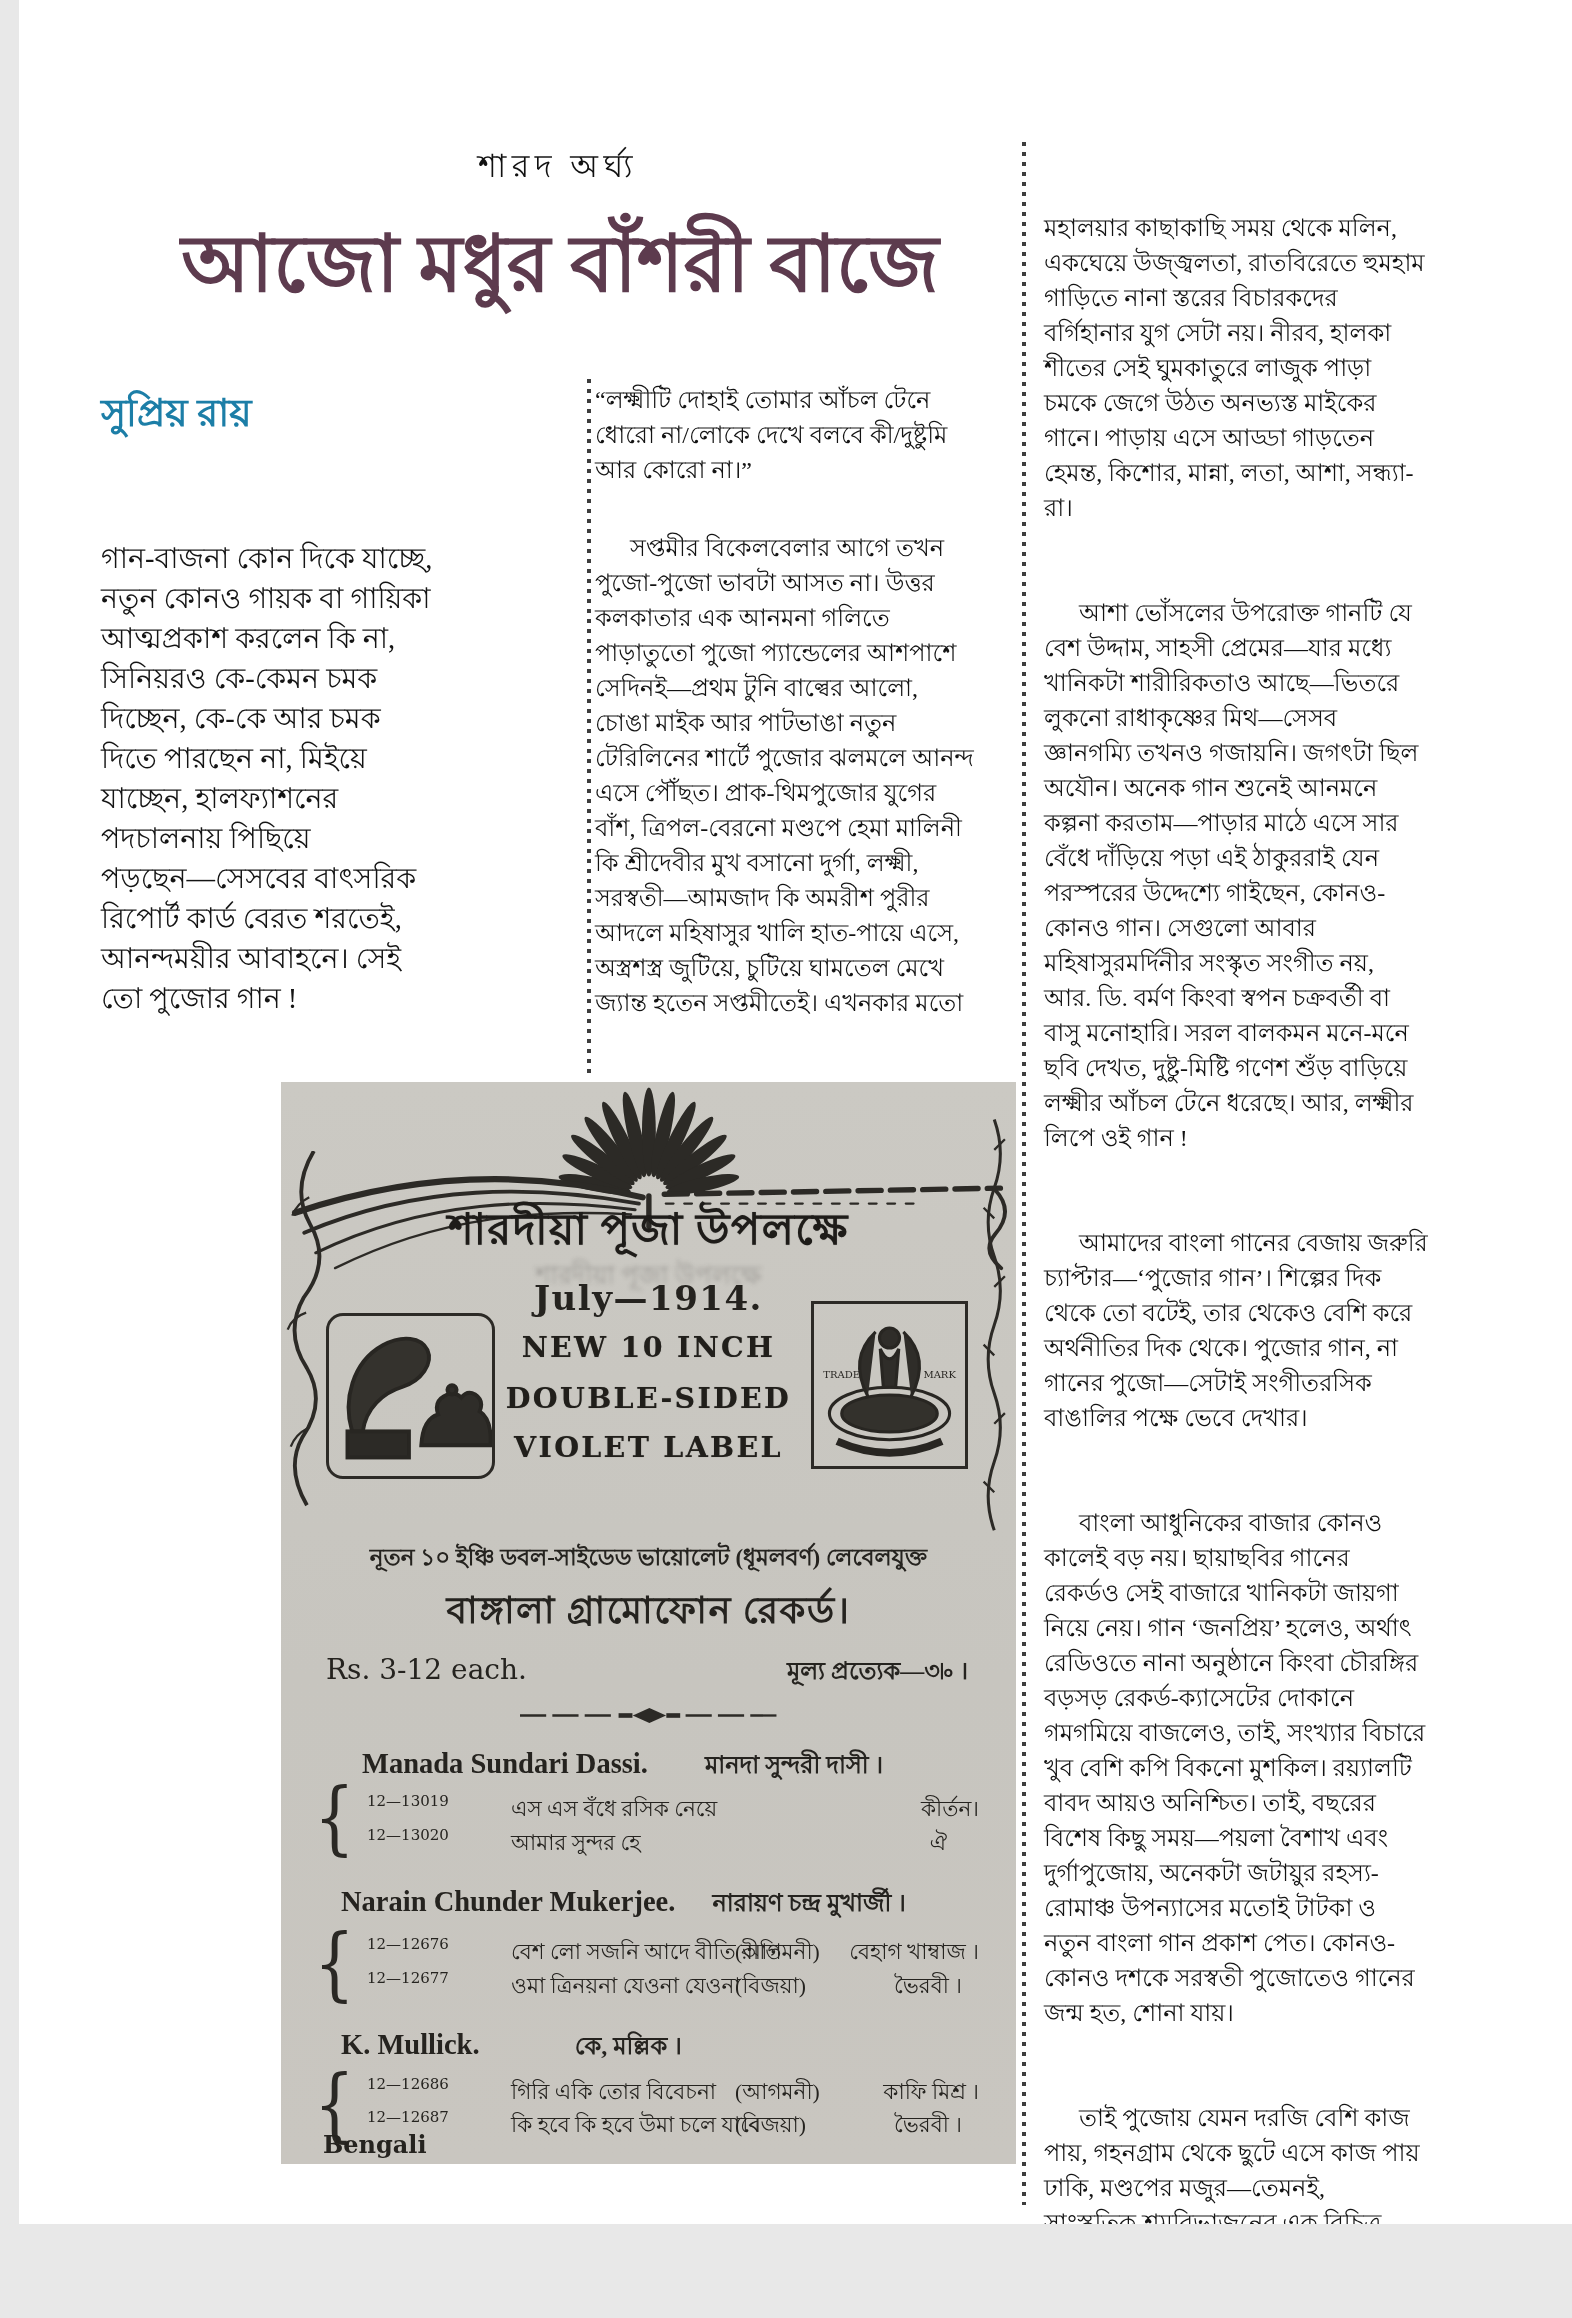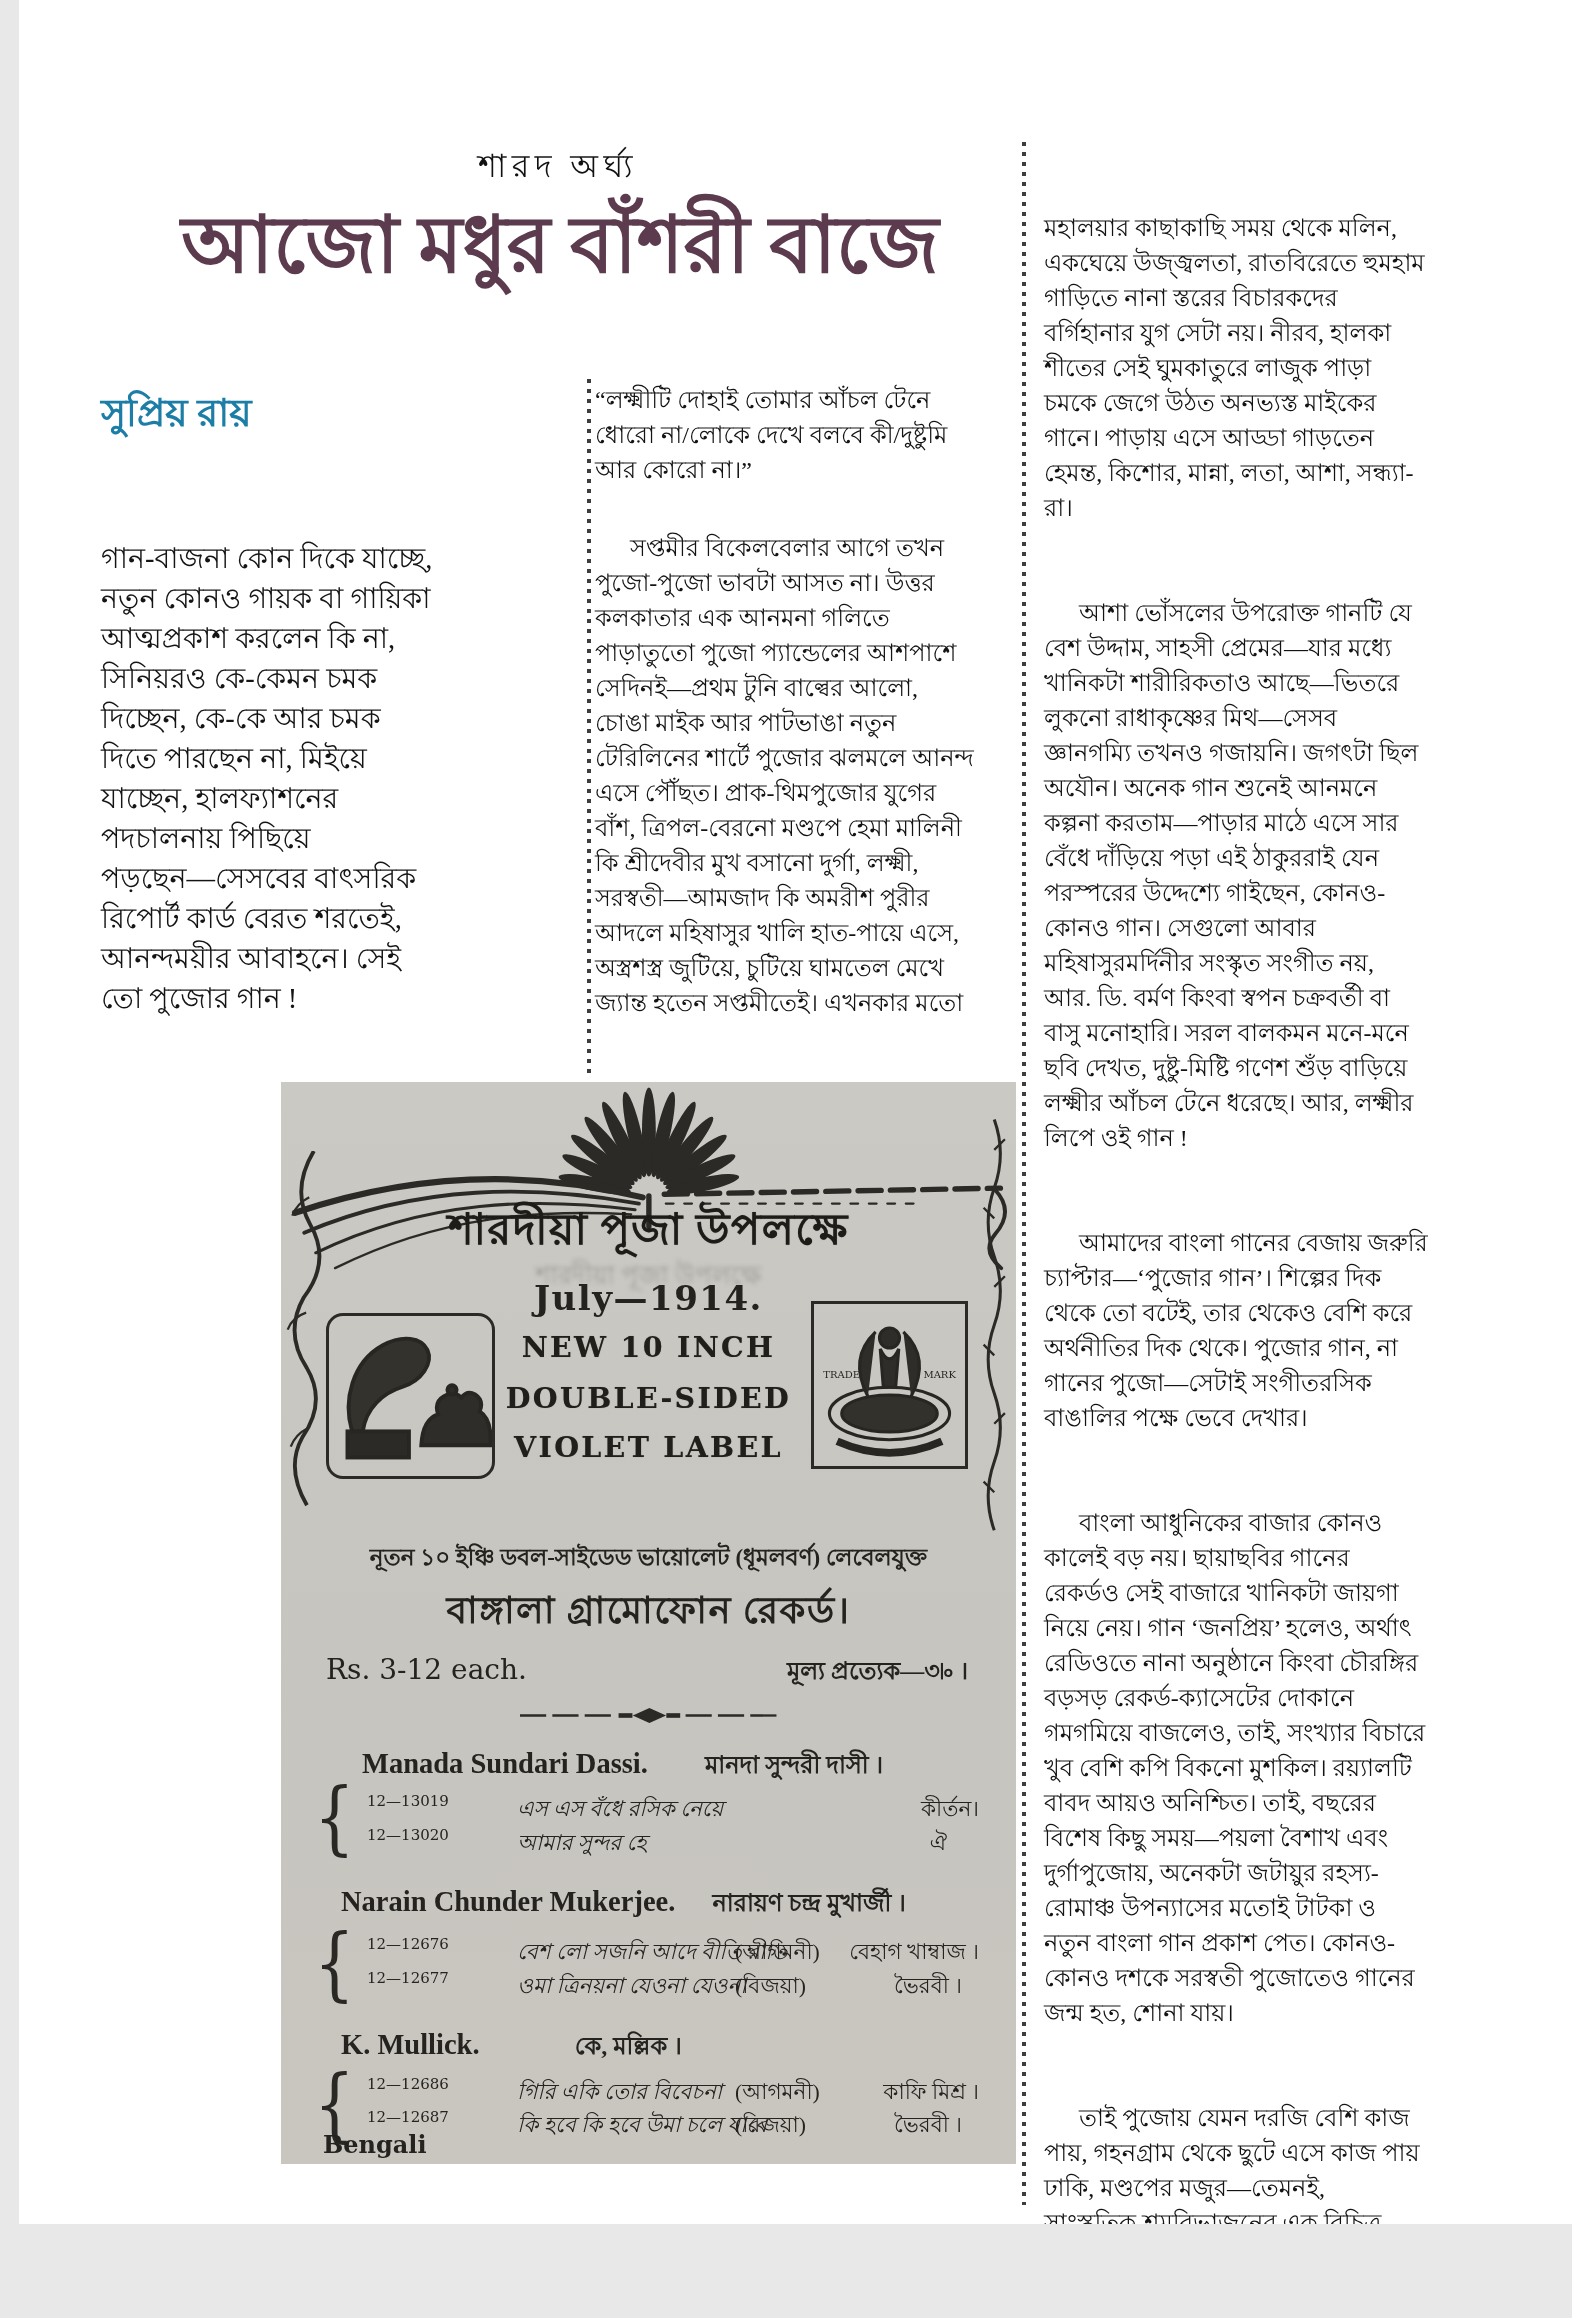--- a/index.html
+++ b/index.html
@@ -1,20 +1,20 @@
 <!DOCTYPE html>
 <html style="font-size:12.3px"><head>
 <meta charset="utf-8">
 <style>
   html,body{margin:0;padding:0;background:#e8e8e8;}
   .page{position:relative;width:1573px;height:2224px;background:#ffffff;overflow:hidden;
         font-family:"Liberation Serif",serif;color:#151515;margin-left:19px;}
   .kicker{position:absolute;left:81px;top:141px;width:916px;text-align:center;
           font-size:32px;letter-spacing:5.4px;color:#111;font-weight:400;}
-  .headline{position:absolute;left:81px;top:197px;width:920px;text-align:center;
+  .headline{position:absolute;left:81px;top:216px;width:920px;text-align:center;
             font-size:79px;font-weight:700;color:#5d3b4e;line-height:1.25;}
   .author{position:absolute;left:82px;top:383px;font-size:38px;font-weight:700;color:#1c7ea7;}
   .lede{position:absolute;left:82px;top:539px;width:493px;font-size:28.5px;line-height:40px;
         white-space:pre;color:#141414;}
   .colsep{position:absolute;width:3.8px;
           background:repeating-linear-gradient(to bottom,#3d3d3d 0 3.8px,transparent 3.8px 10px);}
   #sep-left{left:568px;top:379px;height:697px;}
   #sep-right{left:1003px;top:142px;height:2063px;}
   .midcol{position:absolute;left:576px;top:383px;width:427px;font-size:24px;line-height:35px;
           white-space:pre;color:#131313;}
@@ -46,21 +46,21 @@
               font-family:"DejaVu Serif",serif;letter-spacing:1.5px;}
   .ad-bdesc{top:457px;left:0;width:100%;text-align:center;font-size:23px;font-weight:700;}
   .ad-btitle{top:499px;left:0;width:100%;text-align:center;font-size:37px;font-weight:700;
              letter-spacing:1.5px;}
   .ad-price-l{top:571px;left:45px;font-size:28px;font-family:"DejaVu Serif",serif;}
   .ad-price-r{top:570px;right:48px;font-size:24px;font-weight:700;}
   .ad-artist-en{font-size:28.5px;font-weight:700;font-family:Liberation Serif, serif;}
   .ad-artist-bn{font-size:24px;font-weight:700;}
   .ad-row{position:absolute;left:0;width:735px;height:34px;font-size:21.6px;}
   .ad-row .num{position:absolute;left:86px;font-family:"DejaVu Serif",serif;font-size:15px;}
-  .ad-row .ttl{position:absolute;left:236px;font-style:italic;}
+  .ad-row .ttl{position:absolute;left:230px;}
   .ad-row .tag{position:absolute;left:454px;}
   .ad-row .rag{position:absolute;right:37px;}
   .brace{position:absolute;left:28px;font-size:80px;font-weight:300;line-height:77px;
          font-family:"DejaVu Serif",serif;color:#2a2824;transform:scaleX(.8);}
   .logo-box{position:absolute;border:3.1px solid #2c2a26;}
   .ad-cut{top:1048px;left:42px;font-size:24px;font-weight:700;font-family:"DejaVu Serif",serif;}
   svg{display:block;}
 </style>
 </head>
 <body>

